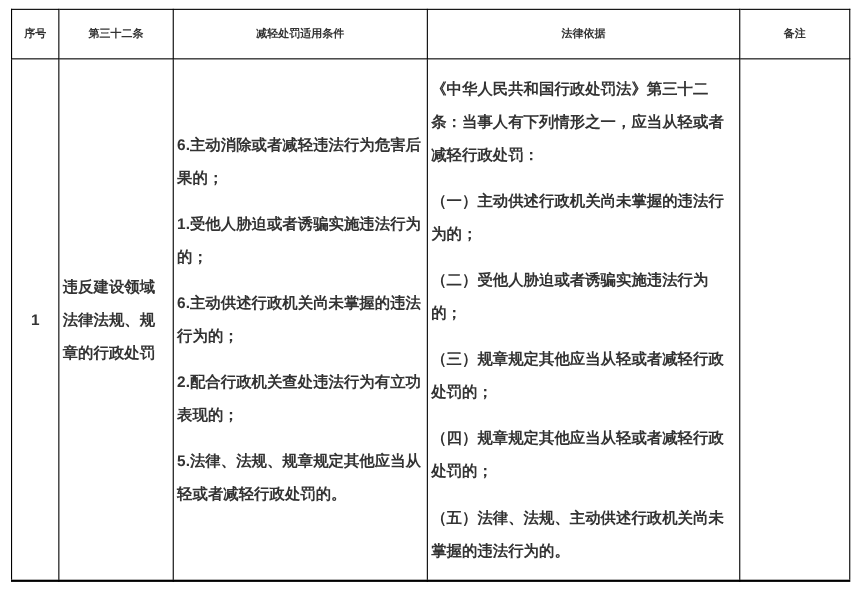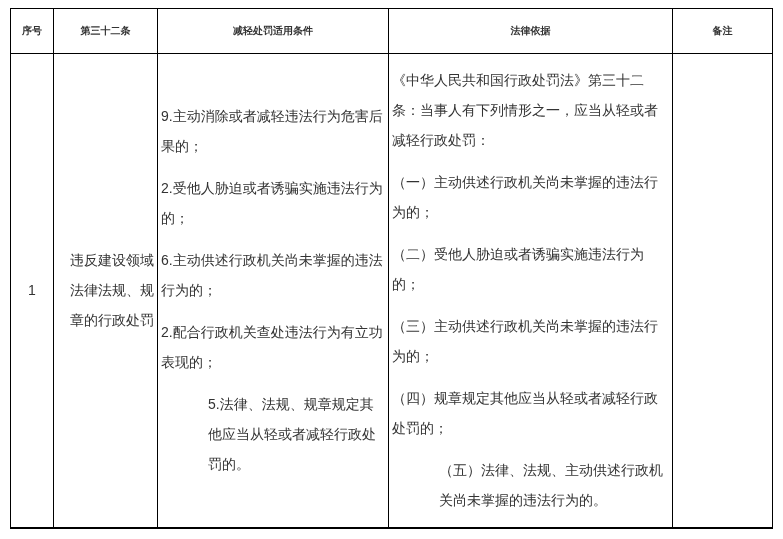--- a/index.html
+++ b/index.html
@@ -26,50 +26,51 @@
     border-collapse: collapse;
     table-layout: fixed;
     color: #333333;
     font-size: 14px;
     border-bottom: 2px solid #000000;
   }
   .penalty-table th,
   .penalty-table td {
     border: 1px solid #000000;
     word-break: break-all;
+    font-weight: bold;
   }
   .penalty-table thead th {
     height: 45px;
     font-weight: bold;
     text-align: center;
     vertical-align: middle;
     font-size: 10px;
     padding: 0 2px;
     color: #333333;
   }
   .penalty-table tbody td {
     height: 474px;
     vertical-align: middle;
     padding: 2px 3px;
     line-height: 30px;
   }
   td.cell-index {
     text-align: center;
   }
   td.cell-item {
-    text-align: right;
+    text-align: left;
   }
   td.cell-conditions p,
   td.cell-legal p {
     margin: 12px 0;
   }
   td.cell-conditions p:first-child,
   td.cell-legal p:first-child { margin-top: 0; }
   td.cell-conditions p:last-child,
-  td.cell-legal p:last-child { margin-bottom: 0; margin-left: 47px; }
+  td.cell-legal p:last-child { margin-bottom: 0; }
 </style>
 </head>
 <body>
 
 <div class="page">
   <table class="penalty-table">
     <colgroup>
       <col style="width:43px">
       <col style="width:104px">
       <col style="width:231px">
@@ -83,31 +84,31 @@
         <th>减轻处罚适用条件</th>
         <th>法律依据</th>
         <th>备注</th>
       </tr>
     </thead>
     <tbody>
       <tr>
         <td class="cell-index">1</td>
         <td class="cell-item">违反建设领域法律法规、规章的行政处罚</td>
         <td class="cell-conditions">
-          <p>9.主动消除或者减轻违法行为危害后果的；</p>
-          <p>2.受他人胁迫或者诱骗实施违法行为的；</p>
+          <p>6.主动消除或者减轻违法行为危害后果的；</p>
+          <p>1.受他人胁迫或者诱骗实施违法行为的；</p>
           <p>6.主动供述行政机关尚未掌握的违法行为的；</p>
           <p>2.配合行政机关查处违法行为有立功表现的；</p>
           <p>5.法律、法规、规章规定其他应当从轻或者减轻行政处罚的。</p>
         </td>
         <td class="cell-legal">
           <p>《中华人民共和国行政处罚法》第三十二条：当事人有下列情形之一，应当从轻或者减轻行政处罚：</p>
           <p>（一）主动供述行政机关尚未掌握的违法行为的；</p>
           <p>（二）受他人胁迫或者诱骗实施违法行为的；</p>
-          <p>（三）主动供述行政机关尚未掌握的违法行为的；</p>
+          <p>（三）规章规定其他应当从轻或者减轻行政处罚的；</p>
           <p>（四）规章规定其他应当从轻或者减轻行政处罚的；</p>
           <p>（五）法律、法规、主动供述行政机关尚未掌握的违法行为的。</p>
         </td>
         <td class="cell-remarks"></td>
       </tr>
     </tbody>
   </table>
 </div>
 
 </body></html>

